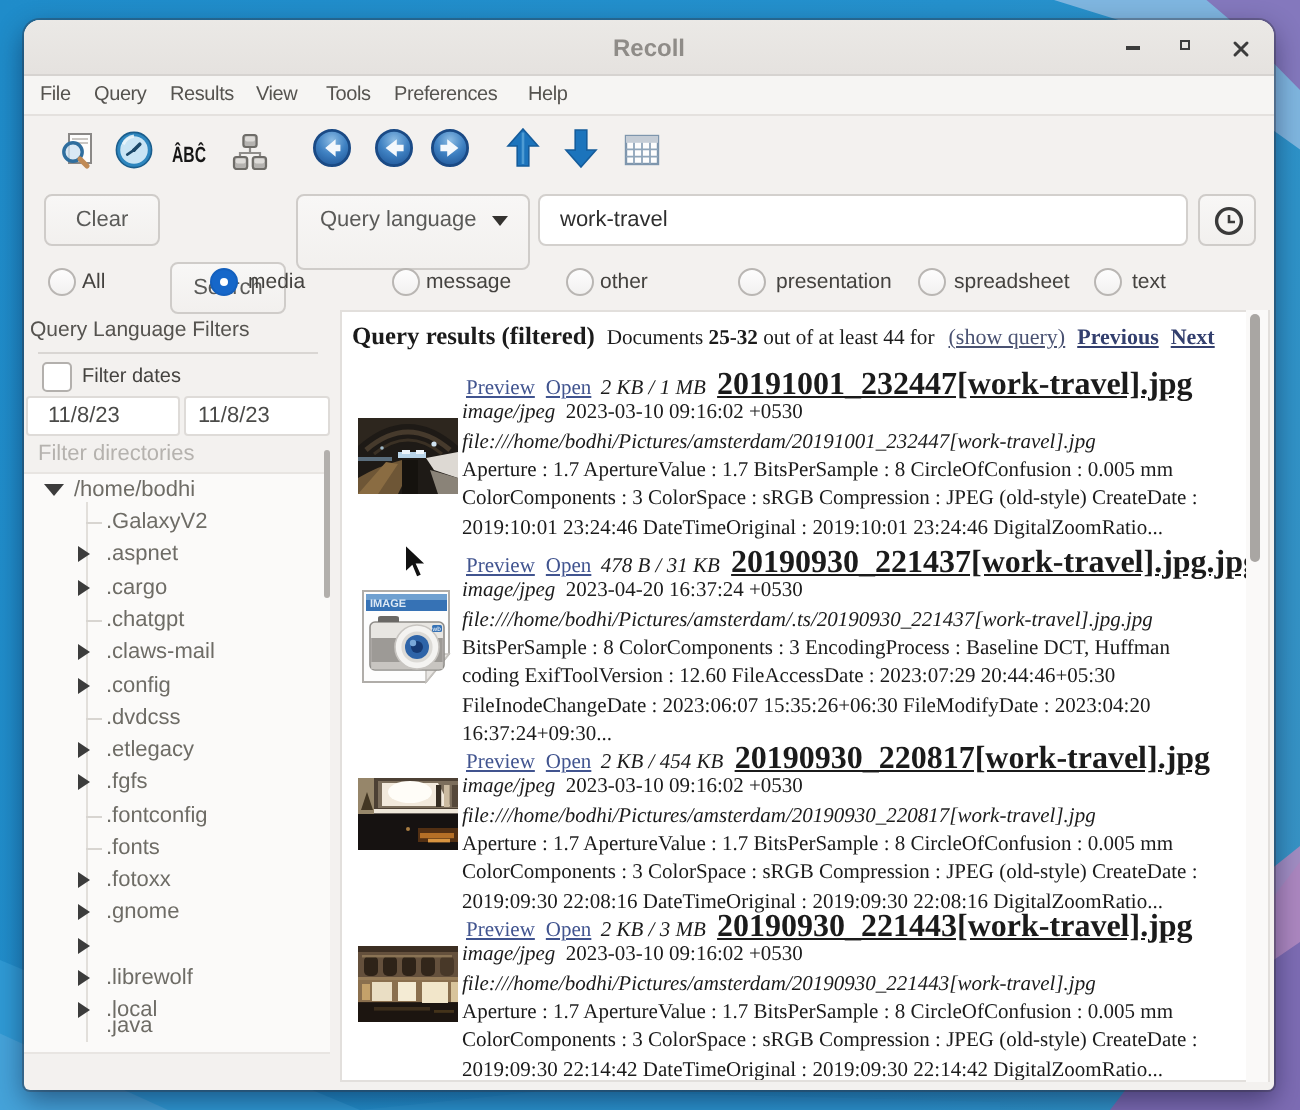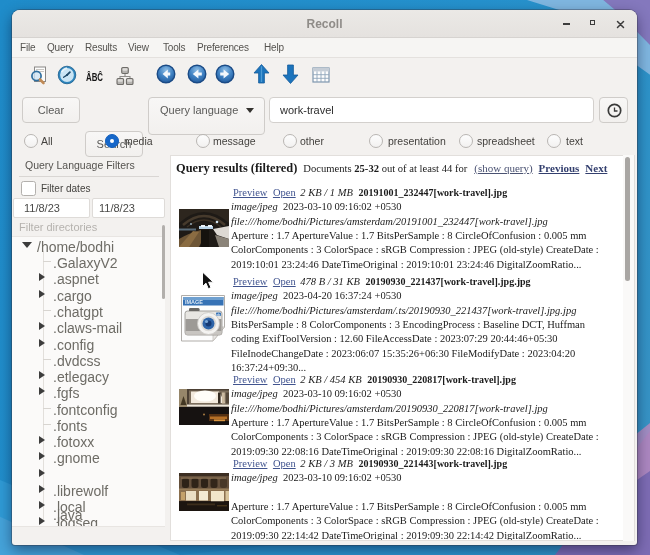--- a/index.html
+++ b/index.html
@@ -36,36 +36,36 @@
   background:linear-gradient(#fdfdfd,#f2f1f0); border:1px solid #b9b6b3; }
 .radio.on { background:#1667c9; border:1px solid #1460bd; }
 .radio.on::after { content:""; position:absolute; left:4px; top:4px; width:4px; height:4px;
   border-radius:50%; background:#fff; }
 .rlbl { position:absolute; font-size:10.5px; color:#44423f; }
 
 #sidebar { position:absolute; left:0; top:145px; width:154px; height:386px; }
 #tree { position:absolute; left:0; top:81px; width:153px; height:291px;
   background:#fbfaf9; border-top:1px solid #e8e5e2; border-bottom:1px solid #e8e5e2;
   overflow:hidden; }
-.trow { position:absolute; left:0; width:100%; height:16px; font-size:14px; color:#6e6c66; }
+.trow { position:absolute; left:0; width:100%; height:16px; font-size:11px; color:#6e6c66; }
 .tri-d { position:absolute; width:0; height:0; border-left:5px solid transparent;
   border-right:5px solid transparent; border-top:6px solid #3c3c3c; }
 .tri-r { position:absolute; width:0; height:0; border-top:4.5px solid transparent;
   border-bottom:4.5px solid transparent; border-left:6px solid #3c3c3c; }
 
 #results { position:absolute; left:158px; top:145px; width:465px; height:386px;
   background:#ffffff; border:1px solid #e2dfdc; overflow:hidden;
   font-family:"Liberation Serif", serif; font-size:10.5px; color:#1b1b1b; }
 #results a { color:#41548f; text-decoration:underline; }
 .rline { position:absolute; white-space:nowrap; line-height:14.2px; }
 .ital { font-style:italic; }
 .sp6 { display:inline-block; width:5.5px; }
 .sp8 { display:inline-block; width:4.7px; }
 .sp9 { display:inline-block; width:5.7px; }
-.fn { font-size:10px; }
+.fn { font-size:16px;text-decoration:underline; }
 #rscroll { position:absolute; top:145px; width:11px; height:386px; background:#faf9f8; }
 </style>
 </head>
 <body>
 <div id="desk">
   <div class="poly" style="left:500px; top:0; width:150px; height:85px;
     background:#7fb6e0; clip-path:polygon(18% 0,72% 0,100% 42%,100% 88%,40% 12%);"></div>
   <div class="poly" style="left:595px; top:0; width:55px; height:45px;
     background:#8478bd; clip-path:polygon(15% 0,100% 0,100% 100%,42% 28%);"></div>
   <div class="poly" style="left:555px; top:400px; width:95px; height:155px;
@@ -205,21 +205,21 @@
     <div class="radio" style="left:271px; top:124px;"></div>
     <div class="rlbl" style="left:288px; top:125px;">other</div>
     <div class="radio" style="left:357px; top:124px;"></div>
     <div class="rlbl" style="left:376px; top:125px;">presentation</div>
     <div class="radio" style="left:447px; top:124px;"></div>
     <div class="rlbl" style="left:465px; top:125px;">spreadsheet</div>
     <div class="radio" style="left:535px; top:124px;"></div>
     <div class="rlbl" style="left:554px; top:125px;">text</div>
   </div>
   <div id="sidebar">
-    <div class="abs" style="left:13px; top:4px; font-size:10.5px; color:#55534f;">Query Language Filters</div>
+    <div class="abs" style="left:3px; top:4px; font-size:10.5px; color:#55534f;">Query Language Filters</div>
     <div class="abs" style="left:7px; top:21px; width:140px; height:1px; background:#d9d6d3;"></div>
     <div class="abs" style="left:9px; top:26px; width:15px; height:15px; background:#fff; border:1px solid #b3b0ad; border-radius:2.5px;"></div>
     <div class="abs" style="left:29px; top:28px; font-size:10px; color:#44423f;">Filter dates</div>
     <div class="inp" style="left:1px; top:43px; width:77px; height:20px; line-height:18px; padding-left:10px; border-radius:2px; border-color:#dedbd8; color:#4a4a48;">11/8/23</div>
     <div class="inp" style="left:80px; top:43px; width:73px; height:20px; line-height:18px; padding-left:6px; border-radius:2px; border-color:#dedbd8; color:#4a4a48;">11/8/23</div>
     <div class="abs" style="left:7px; top:66px; font-size:11px; color:#b5b2ae;">Filter directories</div>
     <div id="tree">
       <div class="abs" style="left:31px; top:14px; width:1px; height:270px; background:#e2dfdb;"></div>
       <div class="trow" style="top:0px;">
           <span class="tri-d" style="left:10px; top:5px;"></span>
@@ -281,24 +281,20 @@
           <span class="tri-r" style="left:27px; top:4px;"></span>
           <span style="position:absolute; left:41px; top:2px;margin-top:40px;">.java</span>
         </div>
       <div class="trow" style="top:244px;">
           <span class="tri-r" style="left:27px; top:4px;"></span>
           <span style="position:absolute; left:41px; top:2px;">.librewolf</span>
         </div>
       <div class="trow" style="top:260px;">
           <span class="tri-r" style="left:27px; top:4px;"></span>
           <span style="position:absolute; left:41px; top:2px;">.local</span>
-        </div>
-      <div class="trow" style="top:276px;">
-          <span class="tri-r" style="left:27px; top:4px;"></span>
-          <span style="position:absolute; left:41px; top:2px;">.logseq</span>
         </div>
     </div>
     <div class="abs" style="left:150px; top:70px; width:3px; height:74px; background:#b2afac; border-radius:1.5px;"></div>
   </div>
   <div id="results">
     <div class="rline" style="left:5px; top:5px; font-size:11px;"><b style="font-size:12.4px;">Query results (filtered)</b><span style="display:inline-block; width:6px;"></span><span style="font-size:10.6px;">Documents <b>25-32</b> out of at least 44 for</span><span style="display:inline-block; width:7px;"></span><a style="color:#4a5272;">(show query)</a><span style="display:inline-block; width:6px;"></span><b><a style="color:#333f6e;">Previous</a></b><span style="display:inline-block; width:6px;"></span><b><a style="color:#333f6e;">Next</a></b></div>
 
     <svg class="abs" style="left:8px; top:53px;" width="50" height="38" viewBox="0 0 50 38">
       <rect width="50" height="38" fill="#1e1a16"></rect>
       <path d="M0 14 Q25 -8 50 14 L50 0 L0 0 Z" fill="#2d261e"></path>
@@ -389,20 +385,21 @@
       <rect x="20" y="18" width="9" height="9.5" fill="#f4ebd4"></rect>
       <rect x="32" y="18" width="13" height="10.5" fill="#f2e6ca"></rect>
       <rect x="46.5" y="18" width="3.5" height="10" fill="#d8c49c"></rect>
       <rect x="2" y="19" width="4" height="8" fill="#c4a16a"></rect>
       <rect x="0" y="28.5" width="50" height="9.5" fill="#1c1510"></rect>
       <rect x="8" y="30.5" width="28" height="1.8" fill="#42311d" opacity="0.85"></rect>
       <rect x="38" y="32" width="10" height="1.4" fill="#55401f" opacity="0.7"></rect>
     </svg>
     <div class="rline" style="left:62px; top:301px;"><a>Preview</a><span class="sp6"></span><a>Open</a><span class="sp8"></span><i>2 KB / 3 MB</i><span class="sp9"></span><b class="fn">20190930_221443[work-travel].jpg</b></div>
     <div class="rline" style="left:60px; top:315.3px;"><i>image/jpeg</i>&nbsp; 2023-03-10 09:16:02 +0530</div>
+    <div class="rline ital" style="left:60px; top:329.6px;">file:///home/bodhi/Pictures/amsterdam/20190930_221443[work-travel].jpg</div>
     <div class="rline" style="left:60px; top:343.9px;">Aperture : 1.7 ApertureValue : 1.7 BitsPerSample : 8 CircleOfConfusion : 0.005 mm</div>
     <div class="rline" style="left:60px; top:358.2px;">ColorComponents : 3 ColorSpace : sRGB Compression : JPEG (old-style) CreateDate :</div>
     <div class="rline" style="left:60px; top:372.5px;">2019:09:30 22:14:42 DateTimeOriginal : 2019:09:30 22:14:42 DigitalZoomRatio...</div>
   </div>
 
   <svg class="abs" style="left:189px; top:261px; z-index:20;" width="14" height="20" viewBox="0 0 14 20">
     <path d="M1.5 1 L1.5 15.5 L5 12.2 L7.3 17.8 L10 16.6 L7.6 11.2 L12.3 11.2 Z" fill="#111" stroke="#fff" stroke-width="1"></path>
   </svg>
   <div id="rscroll" style="left:611px;">
     <div style="position:absolute; left:2px; top:2px; width:5px; height:124px;

